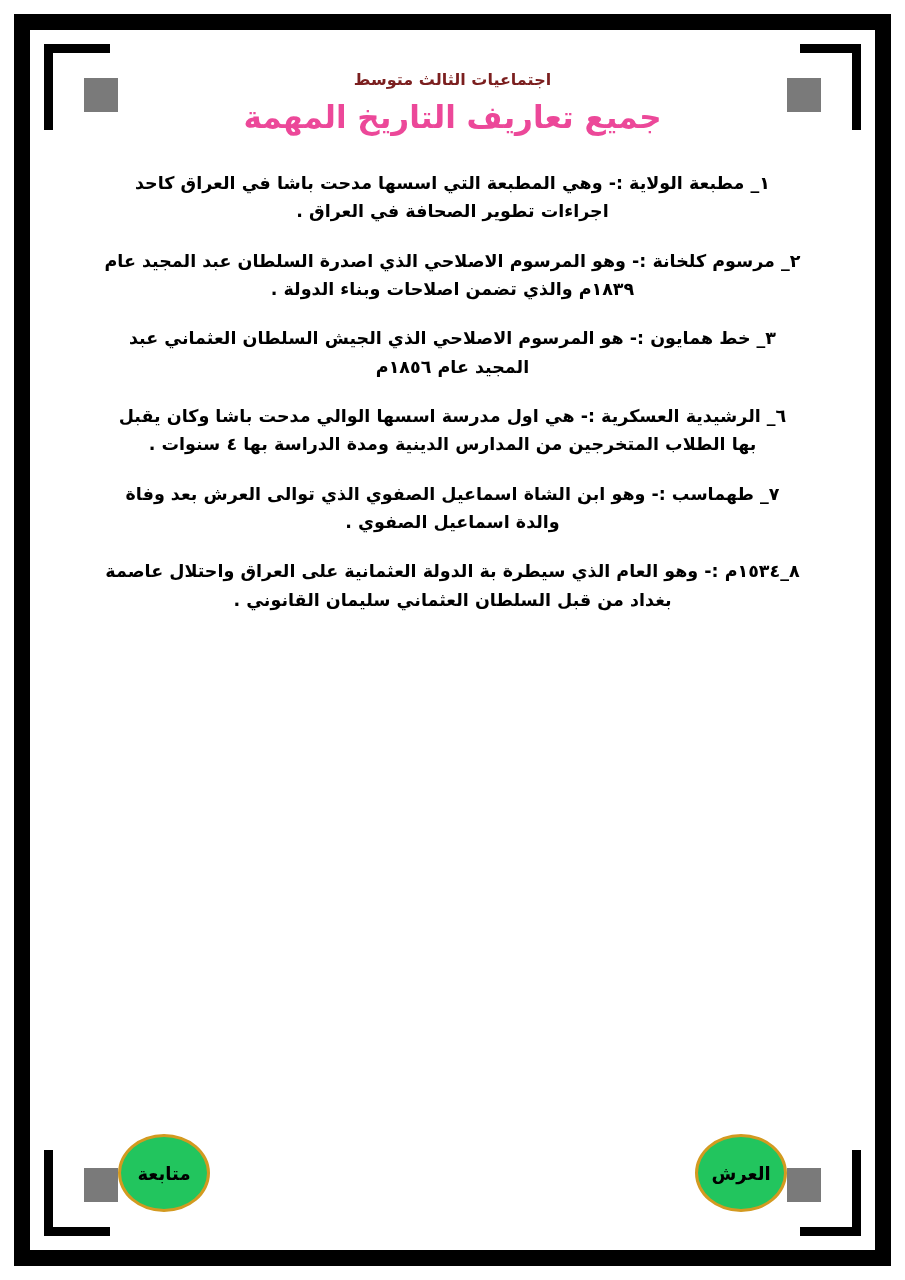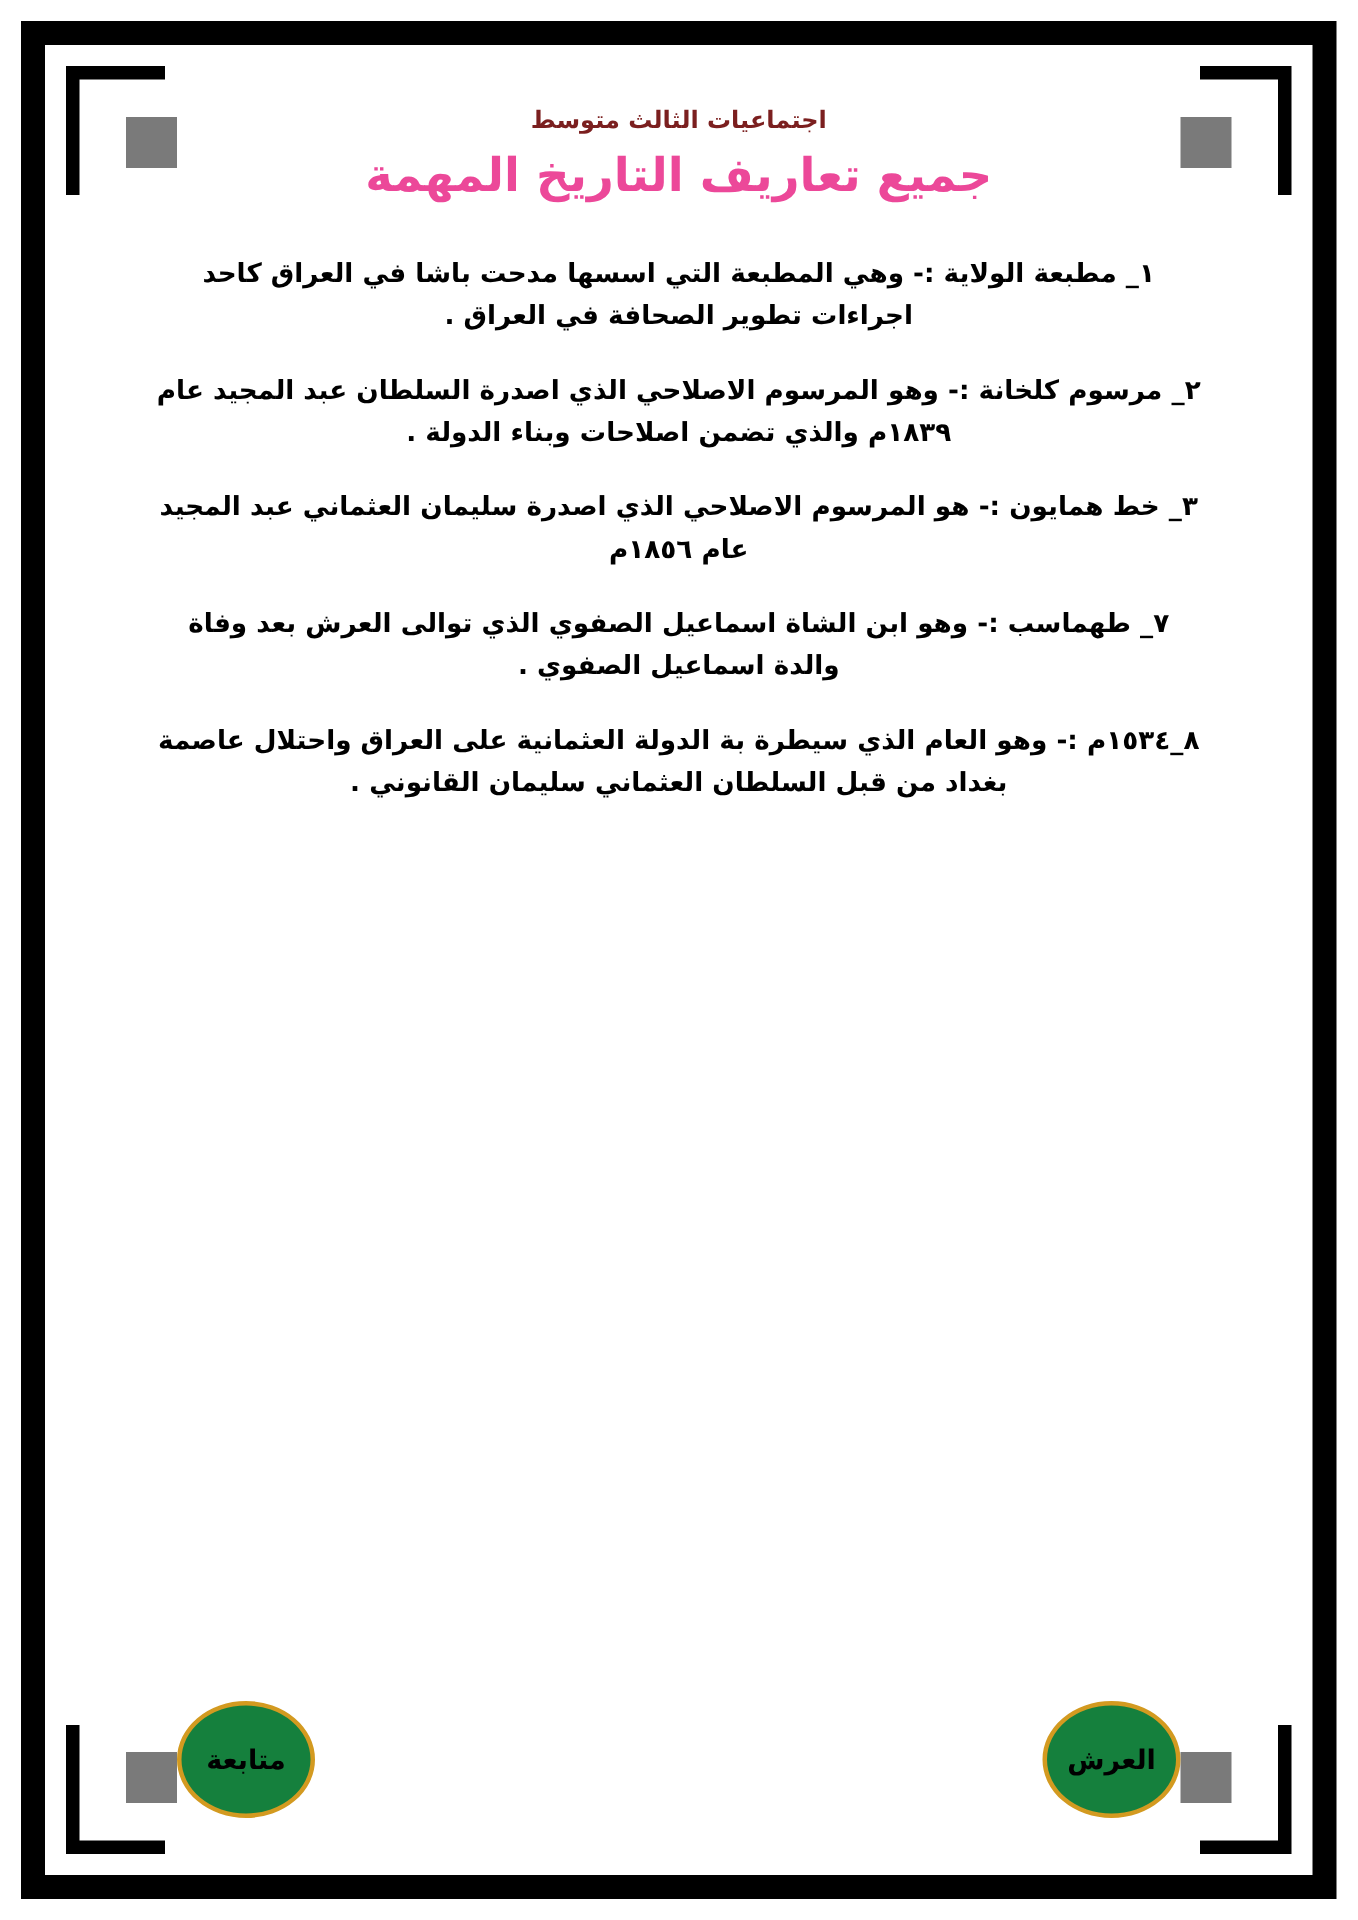--- a/index.html
+++ b/index.html
@@ -108,21 +108,21 @@
   }
 
   
   .badge {
     position: absolute;
     bottom: 68px;
     width: 86px;
     height: 72px;
     border: 3px solid #d39a20;
     border-radius: 50%;
-    background: #15803d;
+    background: #22c55e;
     display: flex;
     align-items: center;
     justify-content: center;
     font-size: 18px;
     font-weight: bold;
     color: #000000;
   }
   .badge-left  { left: 118px; }
   .badge-right { right: 118px; }
 </style>
@@ -146,21 +146,22 @@
 
   <div class="content">
 
     <p class="subject-line">اجتماعيات الثالث متوسط</p>
 
     <h1 class="main-title">جميع تعاريف التاريخ المهمة</h1>
 
     <ul class="defs-list">
       <li class="def-item">١_ مطبعة الولاية :- وهي المطبعة التي اسسها مدحت باشا في العراق كاحد اجراءات تطوير الصحافة في العراق .</li>
       <li class="def-item">٢_ مرسوم كلخانة :- وهو المرسوم الاصلاحي الذي اصدرة السلطان عبد المجيد عام ١٨٣٩م والذي تضمن اصلاحات وبناء الدولة .</li>
-      <li class="def-item">٣_ خط همايون :- هو المرسوم الاصلاحي الذي اصدرة سليمان العثماني عبد المجيد عام ١٨٥٦م</li>
+      <li class="def-item">٣_ خط همايون :- هو المرسوم الاصلاحي الذي الجيش السلطان العثماني عبد المجيد عام ١٨٥٦م</li>
+      <li class="def-item">٦_ الرشيدية العسكرية :- هي اول مدرسة اسسها الوالي مدحت باشا وكان يقبل بها الطلاب المتخرجين من المدارس الدينية ومدة الدراسة بها ٤ سنوات .</li>
       <li class="def-item">٧_ طهماسب :- وهو ابن الشاة اسماعيل الصفوي الذي توالى العرش بعد وفاة والدة اسماعيل الصفوي .</li>
       <li class="def-item">٨_١٥٣٤م :- وهو العام الذي سيطرة بة الدولة العثمانية على العراق واحتلال عاصمة بغداد من قبل السلطان العثماني سليمان القانوني .</li>
     </ul>
 
   </div>
 
   <div class="badge badge-left">متابعة</div>
   <div class="badge badge-right">العرش</div>
 
 </div>

